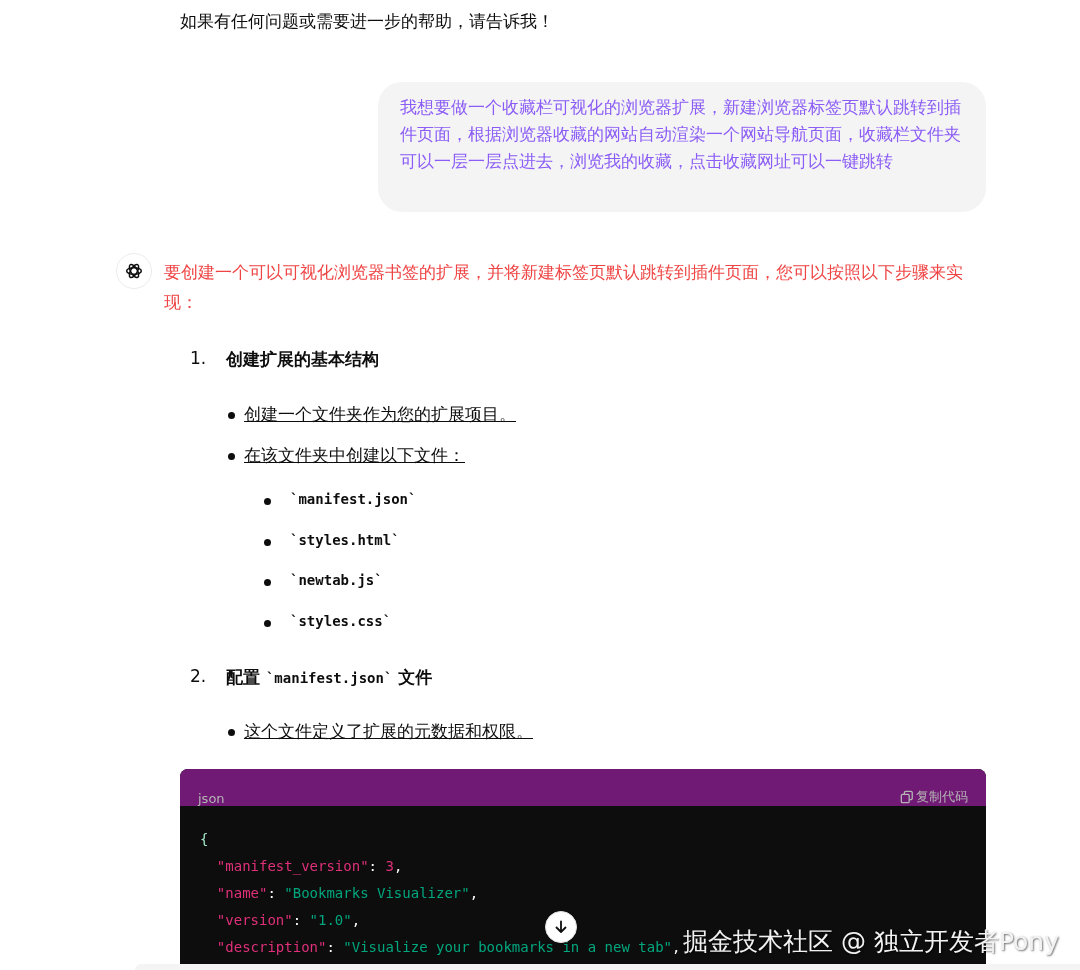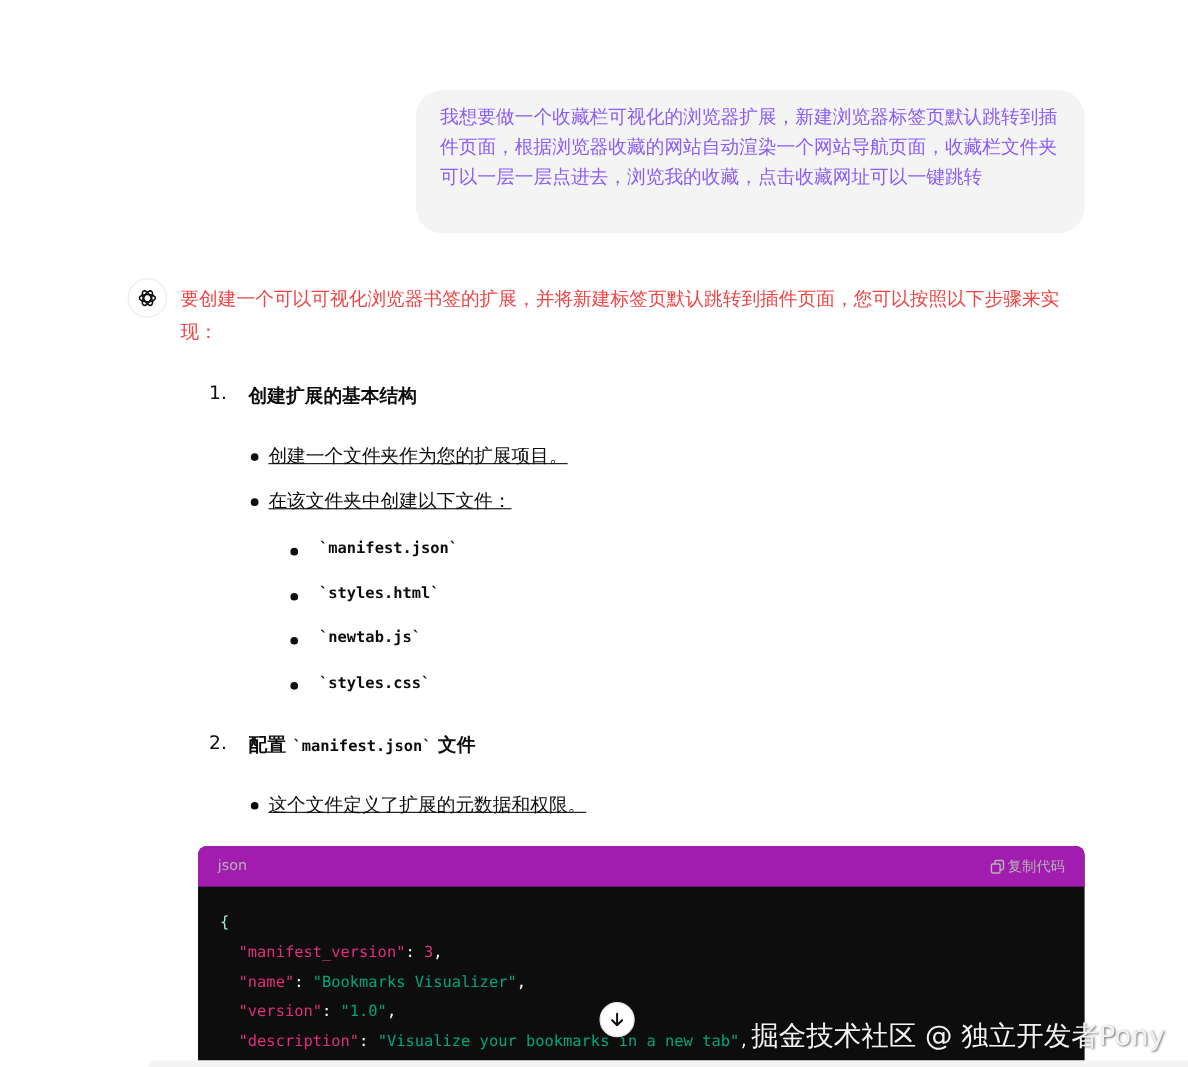--- a/index.html
+++ b/index.html
@@ -53,21 +53,21 @@
   .sub-bullet .txt {
     position: absolute; left: 26px; top: 0;
     font-family: "DejaVu Sans Mono", "Liberation Mono", monospace; font-weight: bold; font-size: 14px;
   }
 
   .codeblock {
     position: absolute; left: 180px; top: 769px; width: 806px; height: 195px;
     background: #0d0d0d; border-radius: 8px 8px 0 0; overflow: hidden;
   }
   .code-header {
-    height: 37px; background: #a21caf; display: flex; align-items: center; justify-content: space-between;
+    height: 37px; background: #701a75; display: flex; align-items: flex-end; justify-content: space-between;
     padding: 0 18px; color: #b4b4b4; font-size: 13px;
   }
   .copy-btn { display: flex; align-items: center; gap: 2px; color: #b4b4b4; font-size: 13px; cursor: pointer; }
   .code-body {
     padding: 20px 20px 0 20px;
     font-family: "DejaVu Sans Mono", "Liberation Mono", monospace; font-size: 14px; line-height: 27px; color: #ffffff;
     white-space: pre;
   }
   .k { color: #df3079; }
   .s { color: #00a67d; }
@@ -92,20 +92,21 @@
     text-shadow: 1px 1px 2px rgba(0,0,0,0.55);
     font-family: "DejaVu Sans", "Liberation Sans", sans-serif;
     margin-top: 12px;
   }
 </style>
 </head>
 <body>
 
 <div class="page">
 
+  <div class="prev-tail">如果有任何问题或需要进一步的帮助，请告诉我！</div>
 
   <div class="user-bubble">我想要做一个收藏栏可视化的浏览器扩展，新建浏览器标签页默认跳转到插件页面，根据浏览器收藏的网站自动渲染一个网站导航页面，收藏栏文件夹可以一层一层点进去，浏览我的收藏，点击收藏网址可以一键跳转</div>
 
   <div class="avatar">
     <svg width="22" height="22" viewBox="0 0 24 24" fill="none" stroke="#0d0d0d" stroke-width="1.6">
       <ellipse cx="12" cy="12" rx="8" ry="3.6" transform="rotate(0 12 12)"></ellipse>
       <ellipse cx="12" cy="12" rx="8" ry="3.6" transform="rotate(60 12 12)"></ellipse>
       <ellipse cx="12" cy="12" rx="8" ry="3.6" transform="rotate(120 12 12)"></ellipse>
     </svg>
   </div>

